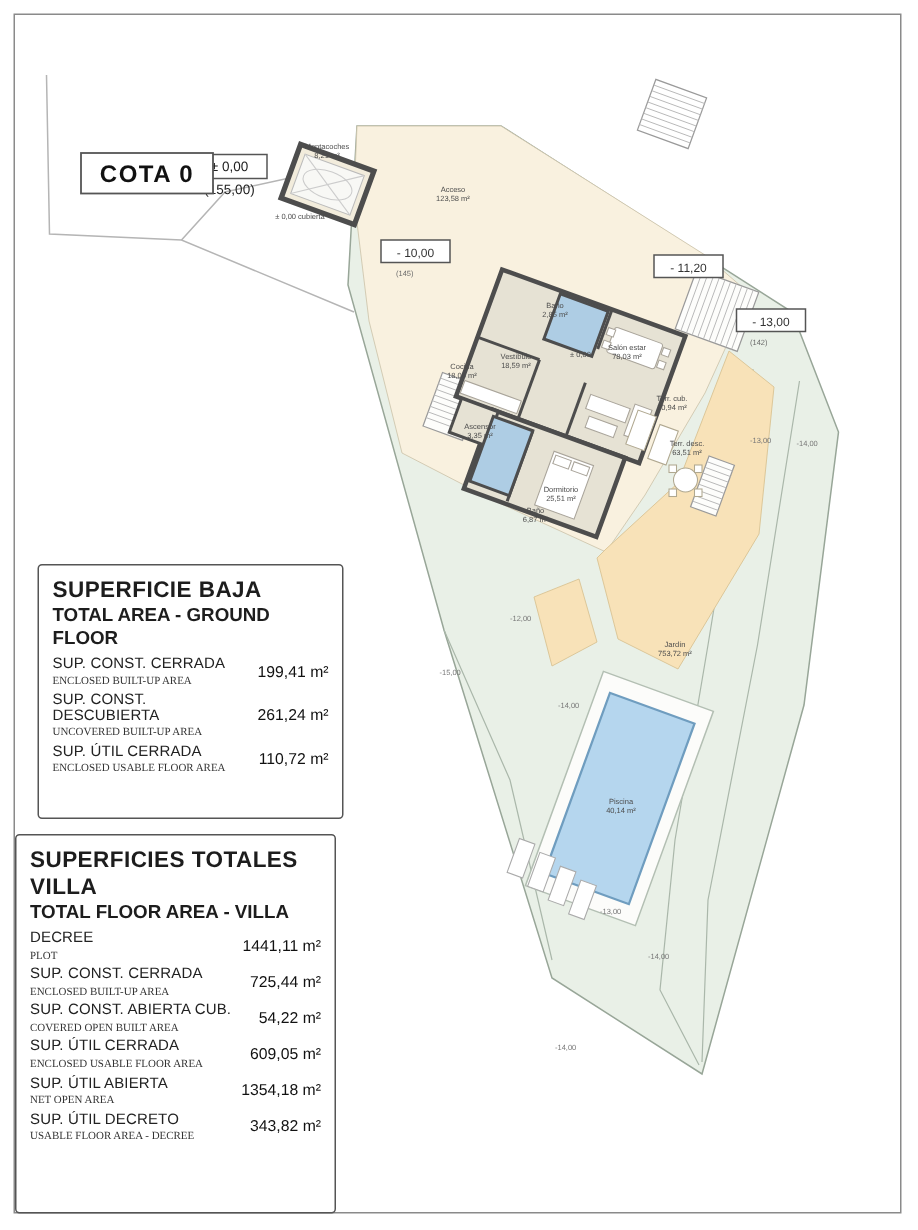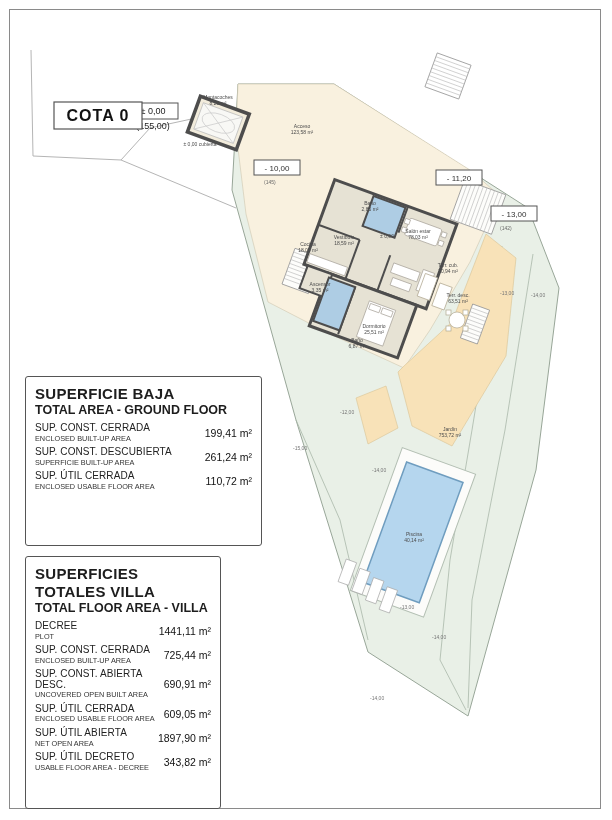--- a/index.html
+++ b/index.html
@@ -13,21 +13,21 @@
   .tiny2{font-size:5px;fill:#6a6a6a;}
   .spot{font-size:5px;fill:#777;}
   .mkr{font-size:8px;fill:#333;}
   .tbl{position:absolute;background:#fff;border:1.4px solid #555;border-radius:3px;
        padding:8px 9px 6px 9px;box-sizing:border-box;color:#1d1d1d;}
   .tbl .t{font-size:15px;font-weight:700;letter-spacing:.3px;line-height:18px;}
   .tbl .st{font-size:12.5px;font-weight:700;line-height:15px;margin-bottom:4px;}
   .trow{display:flex;justify-content:space-between;align-items:center;margin-top:5px;}
   .trow .lbls{line-height:1.05;}
   .trow .es{font-size:10px;color:#222;letter-spacing:.1px;}
-  .trow .en{font-size:7.3px;color:#333;margin-top:1px;}
+  .trow .en{font-size:7.3px;color:#333;margin-top:1px;font-family:Liberation Serif, serif;}
   .trow .val{font-size:10.5px;color:#111;white-space:nowrap;padding-left:6px;}
 </style>
 </head>
 <body>
 
 <div id="page">
   <div id="frame"></div>
 
   <svg width="612" height="820" viewBox="0 0 612 820">
 
@@ -252,85 +252,85 @@
       <text class="spot" x="293" y="450">-15,00</text>
       <text class="spot" x="372" y="472">-14,00</text>
       <text class="spot" x="500" y="295">-13,00</text>
       <text class="spot" x="531" y="297">-14,00</text>
       <text class="spot" x="400" y="609">-13,00</text>
       <text class="spot" x="432" y="639">-14,00</text>
       <text class="spot" x="370" y="700">-14,00</text>
     </g>
   </svg>
 
-  <div class="tbl" style="left:25px;top:376px;width:237px;height:170px;">
+  <div class="tbl" style="left:25px;top:376px;width:204px;height:170px;">
     <div class="t">SUPERFICIE BAJA</div>
     <div class="st">TOTAL AREA - GROUND FLOOR</div>
 
     <div class="trow">
       <div class="lbls">
           <div class="es">SUP. CONST. CERRADA</div>
       <div class="en">ENCLOSED BUILT-UP AREA</div>
         </div>
       <div class="val">199,41 m²</div>
     </div>
     <div class="trow">
       <div class="lbls">
           <div class="es">SUP. CONST. DESCUBIERTA</div>
-      <div class="en">SUPERFICIE BUILT-UP AREA</div>
+      <div class="en">UNCOVERED BUILT-UP AREA</div>
         </div>
       <div class="val">261,24 m²</div>
     </div>
     <div class="trow">
       <div class="lbls">
           <div class="es">SUP. ÚTIL CERRADA</div>
       <div class="en">ENCLOSED USABLE FLOOR AREA</div>
         </div>
       <div class="val">110,72 m²</div>
     </div>
   </div>
 
-  <div class="tbl" style="left:25px;top:556px;width:196px;height:253px;">
+  <div class="tbl" style="left:10px;top:556px;width:214px;height:253px;">
     <div class="t">SUPERFICIES TOTALES VILLA</div>
     <div class="st">TOTAL FLOOR AREA - VILLA</div>
 
     <div class="trow">
       <div class="lbls">
           <div class="es">DECREE</div>
       <div class="en">PLOT</div>
         </div>
       <div class="val">1441,11 m²</div>
     </div>
     <div class="trow">
       <div class="lbls">
           <div class="es">SUP. CONST. CERRADA</div>
       <div class="en">ENCLOSED BUILT-UP AREA</div>
         </div>
       <div class="val">725,44 m²</div>
     </div>
     <div class="trow">
       <div class="lbls">
-          <div class="es">SUP. CONST. ABIERTA DESC.</div>
-      <div class="en">UNCOVERED OPEN BUILT AREA</div>
-        </div>
-      <div class="val">690,91 m²</div>
+          <div class="es">SUP. CONST. ABIERTA CUB.</div>
+      <div class="en">COVERED OPEN BUILT AREA</div>
+        </div>
+      <div class="val">54,22 m²</div>
     </div>
     <div class="trow">
       <div class="lbls">
           <div class="es">SUP. ÚTIL CERRADA</div>
       <div class="en">ENCLOSED USABLE FLOOR AREA</div>
         </div>
       <div class="val">609,05 m²</div>
     </div>
     <div class="trow">
       <div class="lbls">
           <div class="es">SUP. ÚTIL ABIERTA</div>
       <div class="en">NET OPEN AREA</div>
         </div>
-      <div class="val">1897,90 m²</div>
+      <div class="val">1354,18 m²</div>
     </div>
     <div class="trow">
       <div class="lbls">
           <div class="es">SUP. ÚTIL DECRETO</div>
       <div class="en">USABLE FLOOR AREA - DECREE</div>
         </div>
       <div class="val">343,82 m²</div>
     </div>
   </div>
 </div>

